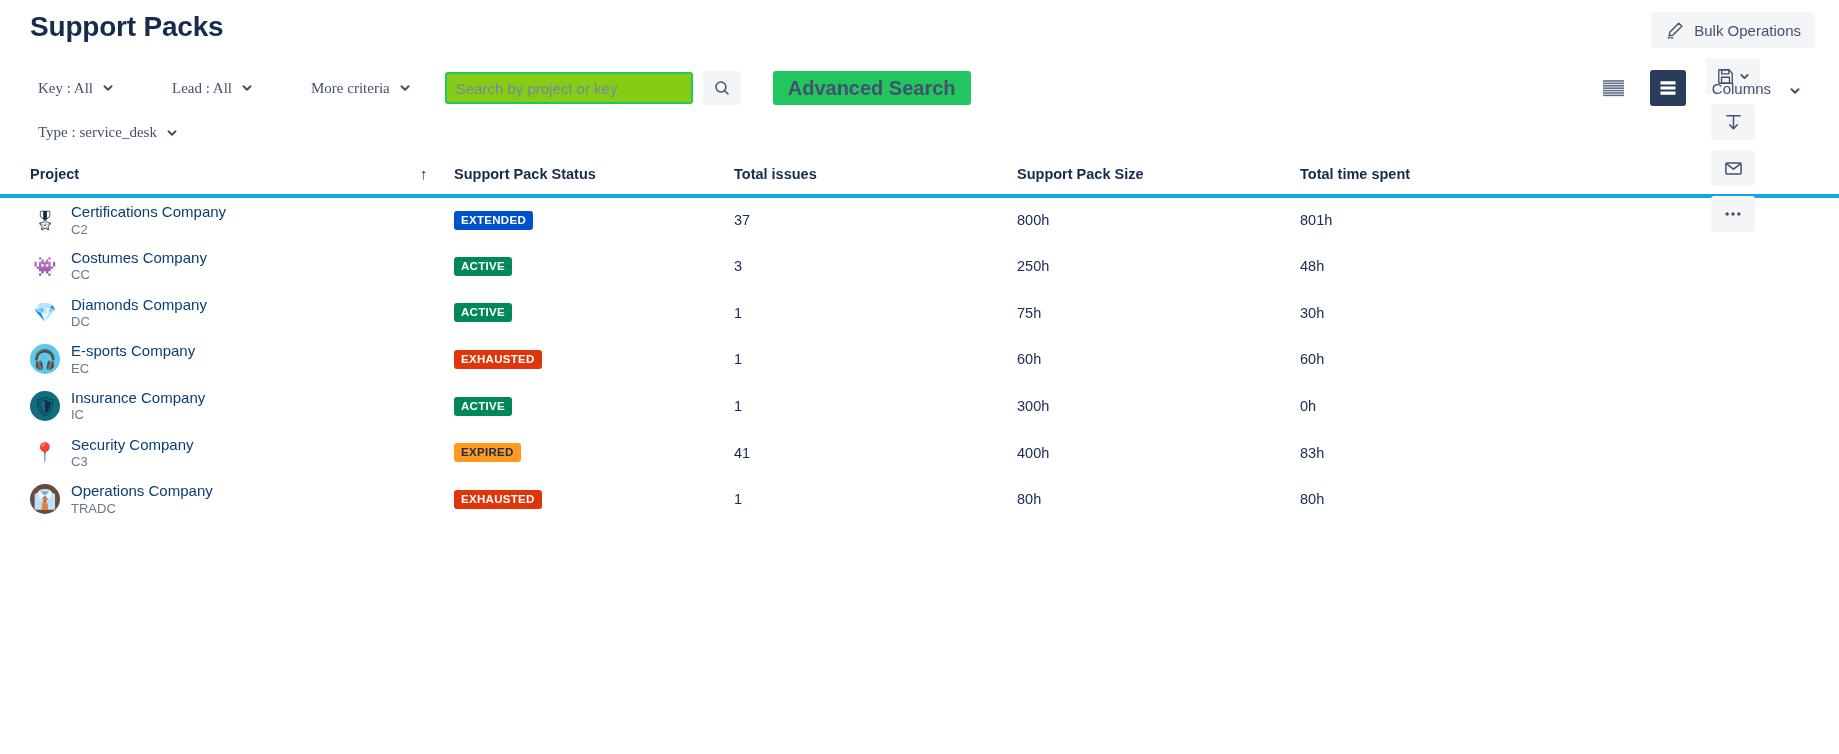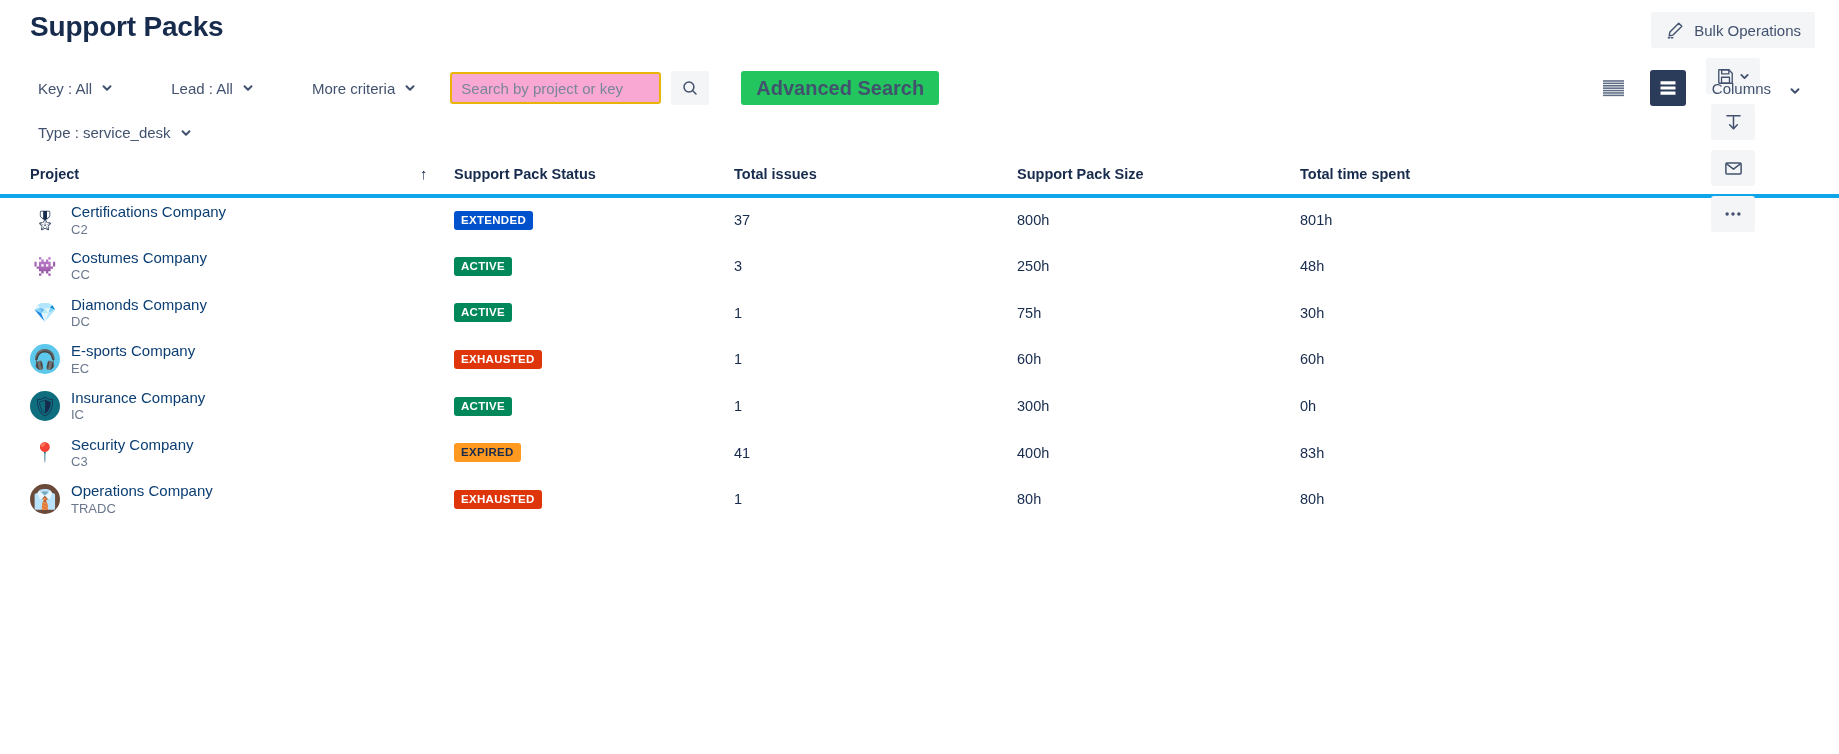--- a/index.html
+++ b/index.html
@@ -40,28 +40,28 @@
   .filters {
     padding: 14px 24px 0 30px;
     display: flex; flex-wrap: wrap; align-items: center; gap: 0;
     position: relative;
   }
   .filter-row { display: flex; align-items: center; width: 100%; }
   .filter-row.second { margin-top: 12px; }
   .filter {
     display: inline-flex; align-items: center; gap: 9px;
     font-size: 15px; color: #42526E; cursor: pointer;
-    padding: 6px 8px; border-radius: 3px; white-space: nowrap;
+    padding: 6px 8px; border-radius: 3px; white-space: nowrap; font-family: Liberation Serif, serif;
   }
   .chev { display:inline-block; }
   .search-wrap { display: flex; align-items: center; gap: 10px; margin-left: 26px; }
   .search-input {
-    width: 211px; height: 32px;
-    border: 2px solid #eab308; border-radius: 3px;
-    background: #f9a8d4; padding: 0 9px;
+    width: 248px; height: 32px;
+    border: 2px solid #22c55e; border-radius: 3px;
+    background: #84cc16; padding: 0 9px;
     font-size: 15px; color: #172B4D;
     font-family: "Liberation Sans", sans-serif;
   }
   .search-input::placeholder { color: #7A869A; }
   .search-btn {
     width: 38px; height: 34px; background: #F4F5F7; border: none; border-radius: 3px;
     display: inline-flex; align-items: center; justify-content: center; cursor: pointer;
     color: #42526E;
   }
   .adv-btn {

